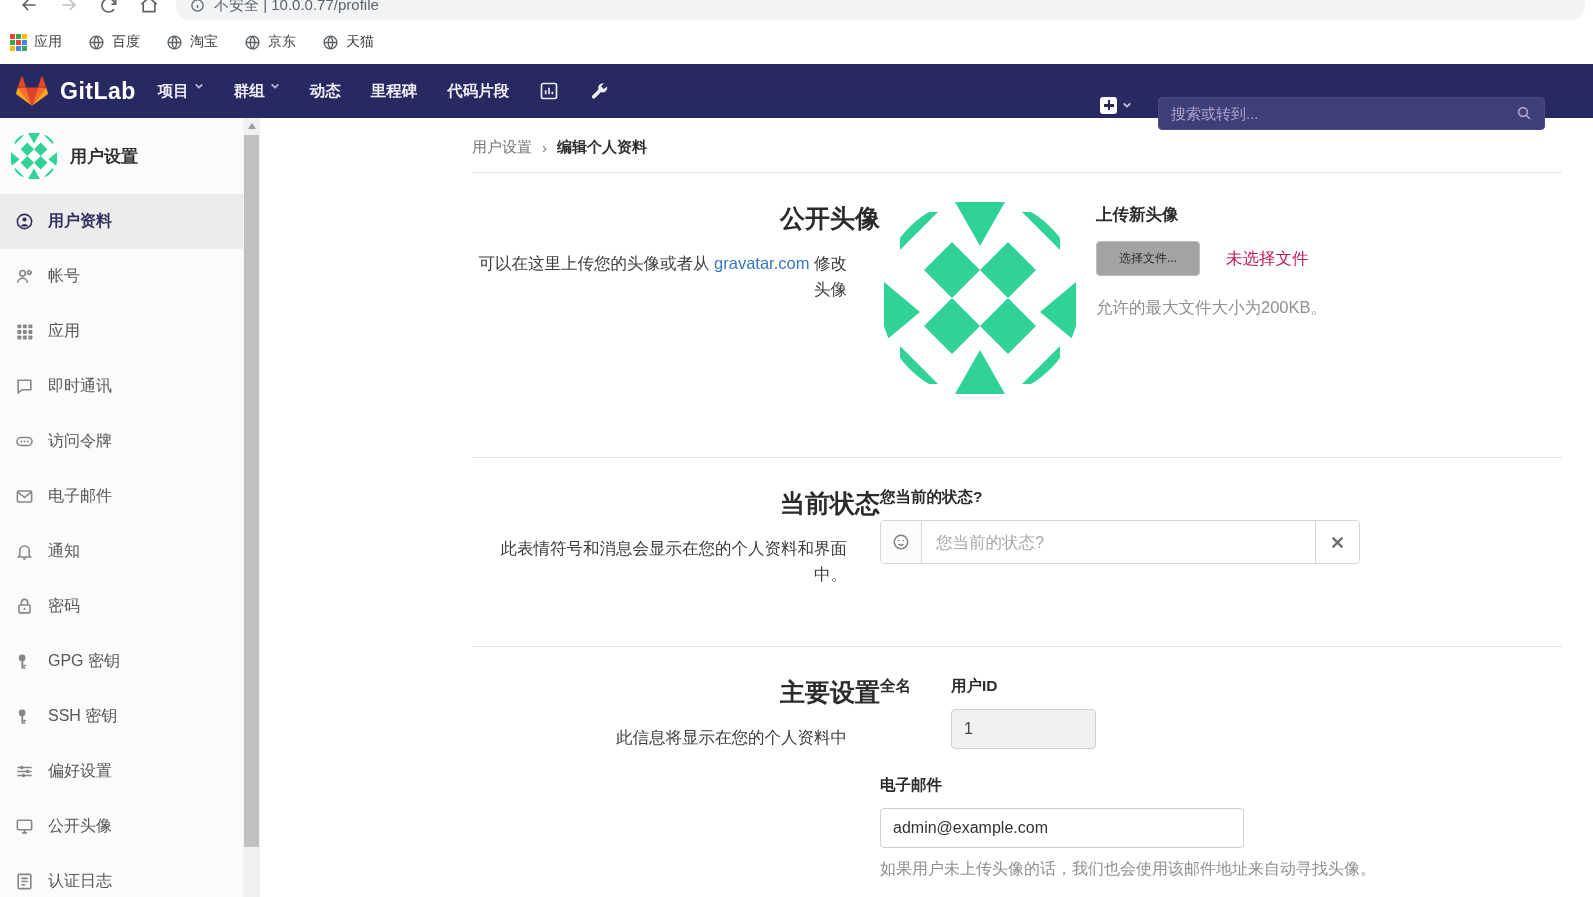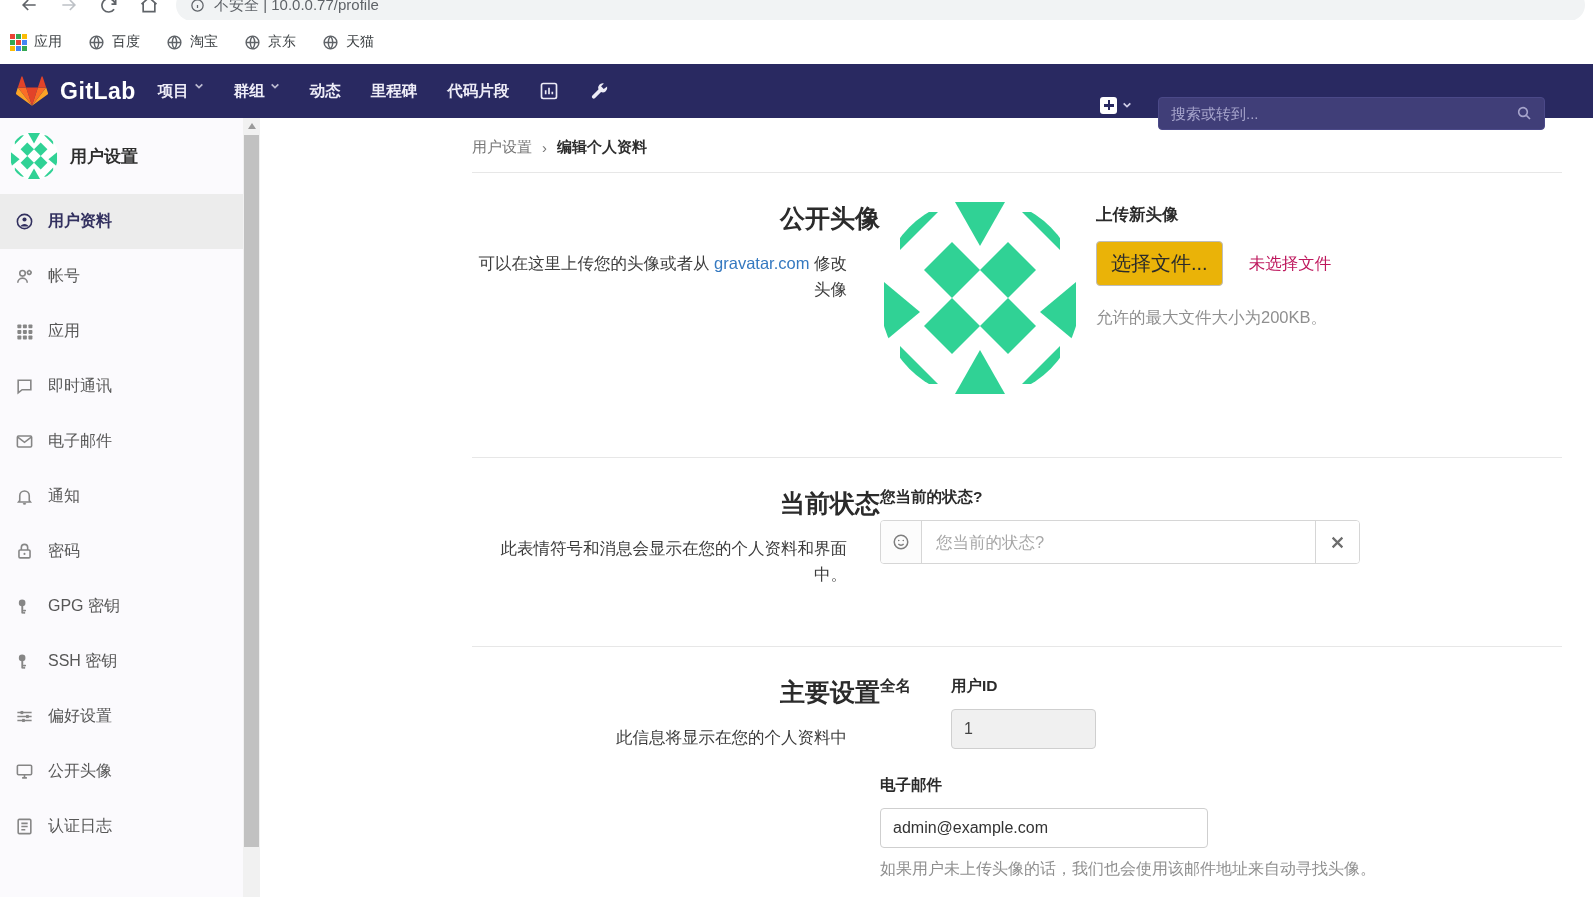--- a/index.html
+++ b/index.html
@@ -88,22 +88,22 @@
   .sec-left { width:408px; flex:none;text-align:right; }
   h2.sec-title { font-size:25px; font-weight:bold; color:#2b2b2b; margin-bottom:16px; }
   .sec-desc { font-size:16.5px; color:#3c3c3c; line-height:1.55; width:375px; }
   .sec-desc a { color:#3579c0; text-decoration:none; cursor:pointer; }
 
   .avatar-big { width:200px; height:200px; border-radius:50%; overflow:hidden;
     flex:none; margin-top:-4px; }
   .upload-col { margin-left:16px; padding-top:2px; }
   .upload-title { font-size:16.5px; font-weight:bold; color:#2b2b2b; margin-bottom:15px; }
   .file-row { display:flex; align-items:center; gap:26px; }
-  .file-btn { background:#eab308; border:1px solid #bdbdbd; border-radius:4px;
-    padding:8px 14px; font-size:20px; color:#2b2b2b; cursor:pointer;
+  .file-btn { background:#a3a3a3; border:1px solid #bdbdbd; border-radius:4px;
+    padding:8px 22px; font-size:12px; color:#2b2b2b; cursor:pointer;
     font-family:inherit; }
   .file-none { font-size:16.5px; color:#be185d; }
   .upload-help { margin-top:21px; font-size:16.5px; color:#8f8f8f; }
 
   .field-label { font-size:15.5px; font-weight:bold; color:#2b2b2b; margin-bottom:12px; }
   .input-group { display:flex; width:480px; height:44px; border:1px solid #d6d6d6;
     border-radius:4px; overflow:hidden; background:#fff; }
   .ig-emoji { width:41px; display:flex; align-items:center; justify-content:center;
     border-right:1px solid #d6d6d6; cursor:pointer; color:#7e7e7e; background:#fcfcfc; }
   .ig-emoji svg { width:18px; height:18px; }
@@ -330,20 +330,29 @@
       <span>应用</span>
     </div>
     <div class="sb-item">
       <svg viewBox="0 0 24 24" fill="none" stroke="currentColor" stroke-width="2">
           <path d="M4 4h16v12H9l-5 4z"></path>
         </svg>
       <span>即时通讯</span>
     </div>
     <div class="sb-item">
       <svg viewBox="0 0 24 24" fill="none" stroke="currentColor" stroke-width="2">
+          <rect x="2.5" y="7" width="19" height="10" rx="5"></rect>
+          <circle cx="8" cy="12" r="1.2" fill="currentColor" stroke="none"></circle>
+          <circle cx="12" cy="12" r="1.2" fill="currentColor" stroke="none"></circle>
+          <circle cx="16" cy="12" r="1.2" fill="currentColor" stroke="none"></circle>
+        </svg>
+      <span>访问令牌</span>
+    </div>
+    <div class="sb-item">
+      <svg viewBox="0 0 24 24" fill="none" stroke="currentColor" stroke-width="2">
           <rect x="3" y="5" width="18" height="14" rx="1.5"></rect>
           <path d="M3.5 6.5 12 13l8.5-6.5"></path>
         </svg>
       <span>电子邮件</span>
     </div>
     <div class="sb-item">
       <svg viewBox="0 0 24 24" fill="none" stroke="currentColor" stroke-width="2">
           <path d="M6 17V11a6 6 0 0 1 12 0v6l1.5 2h-15z"></path>
           <path d="M10.5 20.5a1.8 1.8 0 0 0 3 0"></path>
         </svg>
@@ -473,19 +482,19 @@
           <div>
             <div class="field-label">全名</div>
           </div>
           <div>
             <div class="field-label">用户ID</div>
             <input class="text-input" style="width: 145px;" disabled="" value="1">
           </div>
         </div>
         <div class="mt24">
           <div class="field-label">电子邮件</div>
-          <input class="text-input" style="width: 328px;" value="admin@example.com">
+          <input class="text-input" style="width: 364px;" value="admin@example.com">
           <div class="field-help">如果用户未上传头像的话，我们也会使用该邮件地址来自动寻找头像。</div>
         </div>
       </div>
     </div>
   </div>
 </div>
 
 </body></html>

